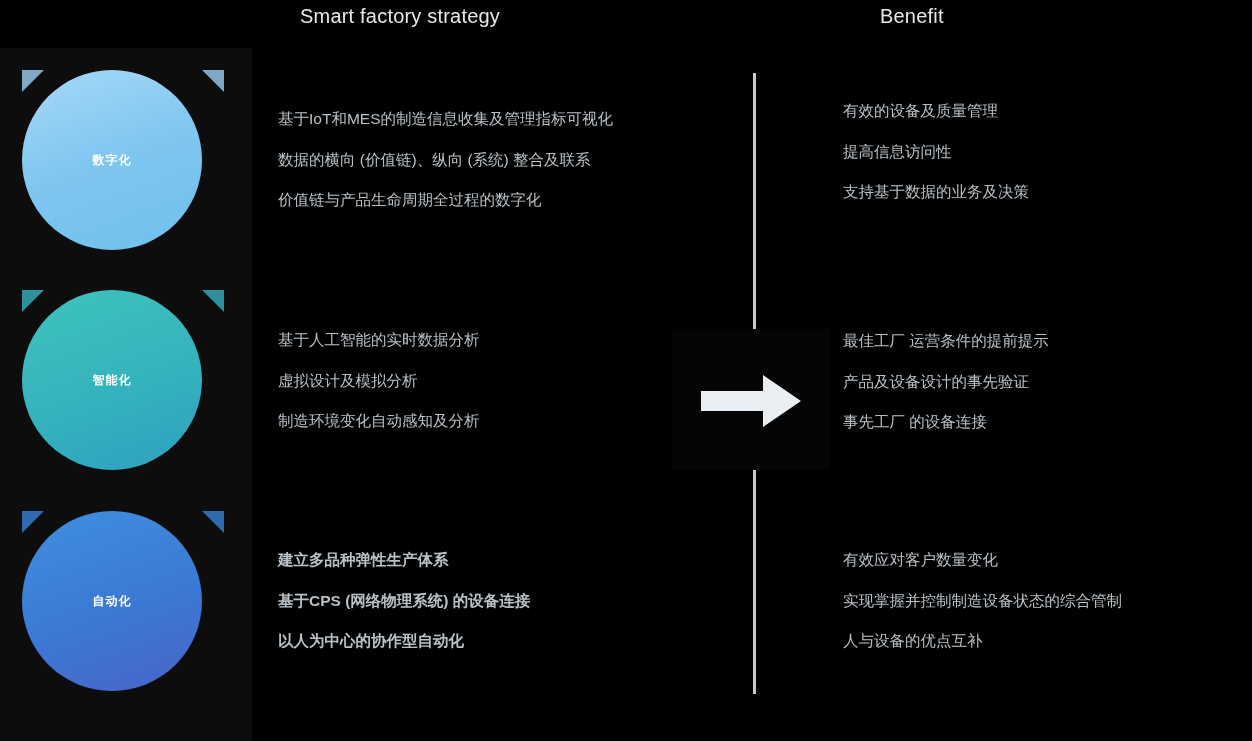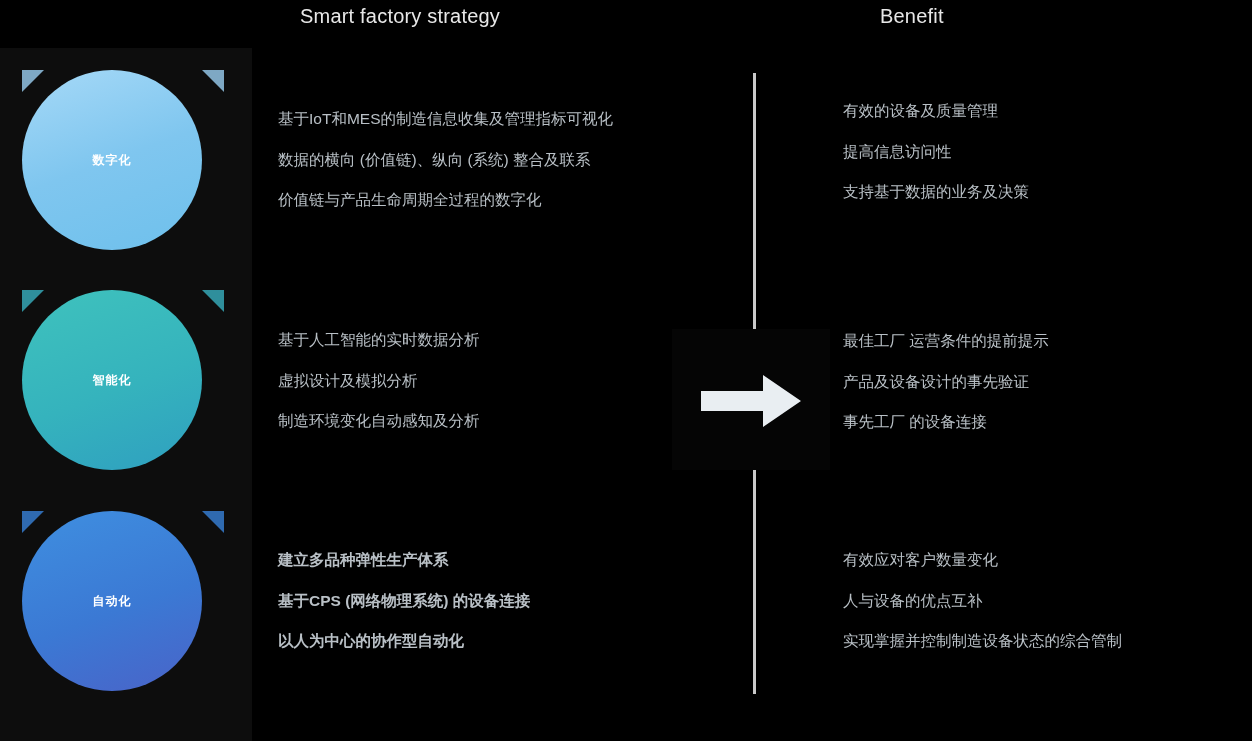--- a/index.html
+++ b/index.html
@@ -188,22 +188,22 @@
   <div class="bullet">提高信息访问性</div>
   <div class="bullet">支持基于数据的业务及决策</div>
 </div>
 <div class="bullet-group col-benefit" id="benefit-1">
   <div class="bullet">最佳工厂 运营条件的提前提示</div>
   <div class="bullet">产品及设备设计的事先验证</div>
   <div class="bullet">事先工厂 的设备连接</div>
 </div>
 <div class="bullet-group col-benefit" id="benefit-2">
   <div class="bullet">有效应对客户数量变化</div>
+  <div class="bullet">实现掌握并控制制造设备状态的综合管制</div>
   <div class="bullet">人与设备的优点互补</div>
-  <div class="bullet">实现掌握并控制制造设备状态的综合管制</div>
 </div>
 
 <div id="divider"></div>
 <div id="arrow-block">
   <svg width="100" height="52" viewBox="0 0 100 52">
     <polygon points="0,16 62,16 62,0 100,26 62,52 62,36 0,36" fill="#e9eef2"></polygon>
   </svg>
 </div>
 
 </body></html>

